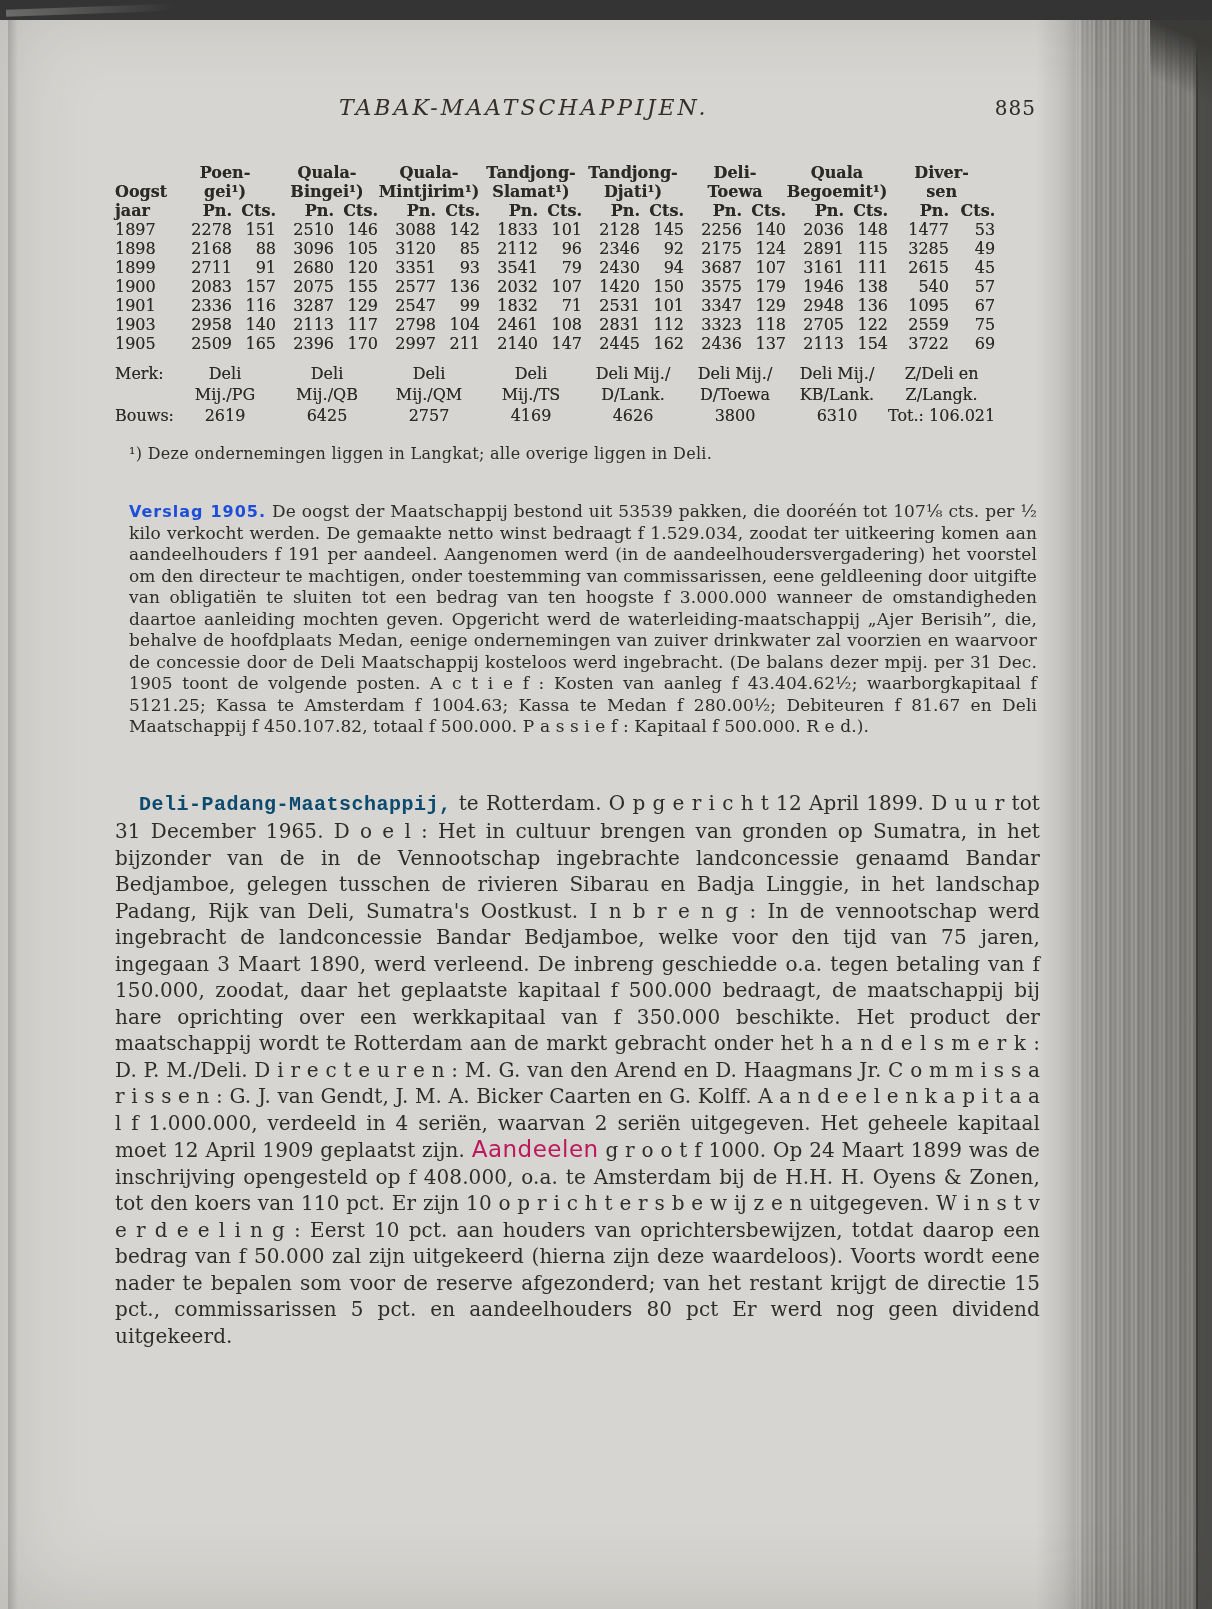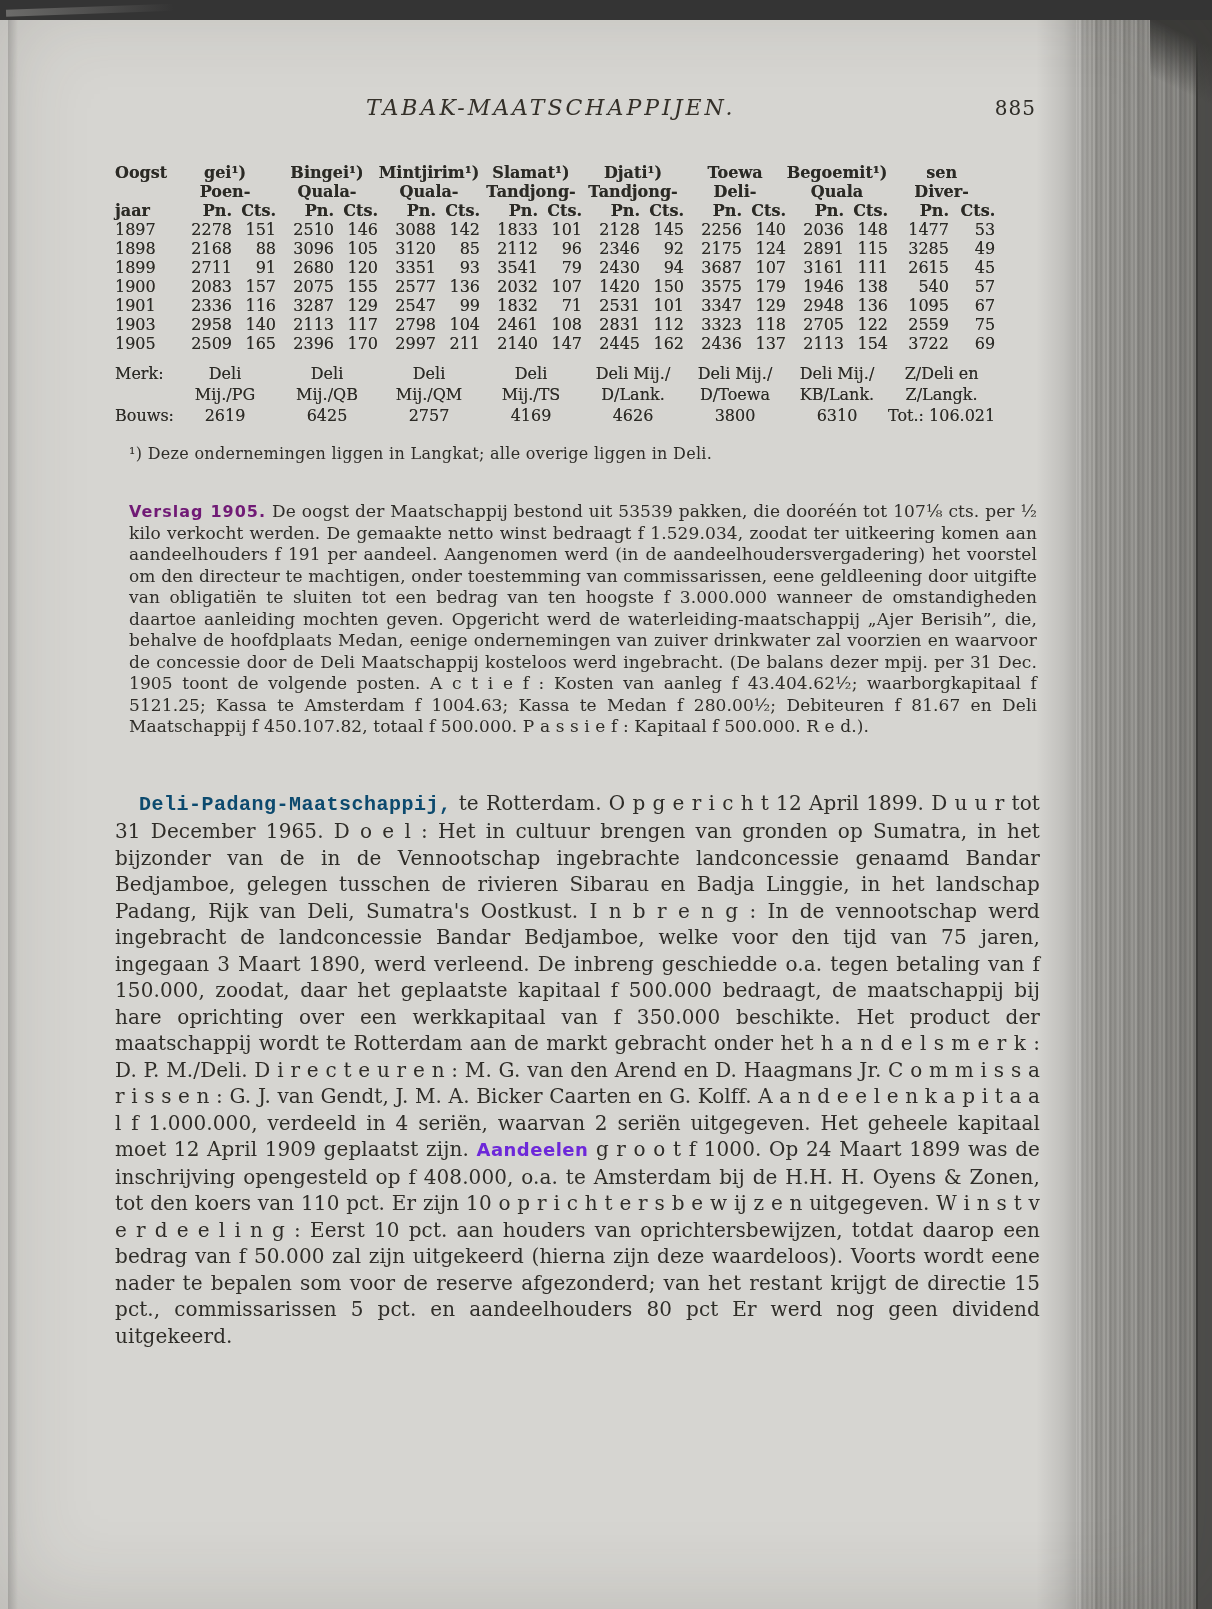--- a/index.html
+++ b/index.html
@@ -20,21 +20,21 @@
   .corner-dark{position:absolute;left:1150px;top:18px;width:62px;height:130px;
         background:linear-gradient(205deg,#3b3b39 18%,rgba(59,59,57,0) 55%);}
   .left-edge-shadow{position:absolute;left:8px;top:20px;width:10px;height:1589px;
         background:linear-gradient(90deg,rgba(0,0,0,.16),rgba(0,0,0,0));}
   .vignette{position:absolute;inset:0;pointer-events:none;
         box-shadow:inset 0 0 90px rgba(60,58,52,.18);}
 
   
   .content{position:absolute;left:115px;top:95px;width:925px;}
   .pagehead{position:relative;height:42px;}
-  .page-title{position:absolute;left:251px;top:0;font-style:italic;font-size:22px;
+  .page-title{position:absolute;left:224px;top:0;font-style:italic;font-size:22px;
         letter-spacing:3px;color:#343029;}
   .page-number{position:absolute;right:4px;top:1px;font-size:20px;letter-spacing:1px;}
 
   
   table.harvest{border-collapse:collapse;margin-top:26px;font-size:16px;line-height:19px;
         color:#2b2a25;text-shadow:0 0 .4px rgba(43,42,37,.55);}
   table.harvest th,table.harvest td{padding:0;font-weight:normal;white-space:nowrap;}
   table.harvest thead th{font-weight:bold;}
   th.grp{text-align:center;}
   th.lbl,td.lbl{text-align:left;width:48px;}
@@ -44,69 +44,69 @@
   tbody.annex td{text-align:center;line-height:21px;}
   tbody.annex tr.first td{padding-top:10px;}
   tbody.annex td.lbl{text-align:left;}
   tbody.annex td.tot{text-align:right;}
 
   .footnote{margin:18px 0 0 14px;font-size:16px;letter-spacing:.3px;}
 
   .verslag{margin:38px 0 0 14px;width:908px;font-size:17px;line-height:21.5px;
         text-align:justify;text-indent:0;letter-spacing:.1px;}
   .lead-bold{font-family:"DejaVu Sans", sans-serif;font-weight:bold;font-size:16px;
-        letter-spacing:1px;color:#701a75;}
+        letter-spacing:1px;color:#1d4ed8;}
 
   .company{margin:52px 0 0 0;width:925px;font-size:20px;line-height:26.5px;
         text-align:justify;text-indent:24px;letter-spacing:.1px;}
   .company-name{font-family:Liberation Mono, monospace;font-weight:bold;font-size:20px;
         letter-spacing:.5px;color:#0c4a6e;}
-  .inline-bold{font-family:"DejaVu Sans", sans-serif;font-weight:bold;font-size:18px;
-        letter-spacing:.5px;color:#6d28d9;}
+  .inline-bold{font-family:"DejaVu Sans", sans-serif;font-weight:normal;font-size:23px;
+        letter-spacing:.5px;color:#be185d;}
 </style>
 </head>
 <body>
 
 <div class="scan">
   <div class="left-edge-shadow"></div>
   <div class="page-curve"></div>
   <div class="fore-edge"></div>
   <div class="spine-shadow"></div>
   <div class="corner-dark"></div>
   <div class="top-edge"></div>
 
   <div class="content">
     <div class="pagehead">
       <span class="page-title">TABAK-MAATSCHAPPIJEN.</span>
       <span class="page-number">885</span>
     </div>
 
     <table class="harvest">
       <thead>
+          <tr>
+            <th class="lbl"></th>
+            <th class="grp" colspan="2">Poen-</th>
+            <th class="grp" colspan="2">Quala-</th>
+            <th class="grp" colspan="2">Quala-</th>
+            <th class="grp" colspan="2">Tandjong-</th>
+            <th class="grp" colspan="2">Tandjong-</th>
+            <th class="grp" colspan="2">Deli-</th>
+            <th class="grp" colspan="2">Quala</th>
+            <th class="grp" colspan="2">Diver-</th>
+          </tr>
           <tr>
             <th class="lbl">Oogst</th>
             <th class="grp" colspan="2">gei¹)</th>
             <th class="grp" colspan="2">Bingei¹)</th>
             <th class="grp" colspan="2">Mintjirim¹)</th>
             <th class="grp" colspan="2">Slamat¹)</th>
             <th class="grp" colspan="2">Djati¹)</th>
             <th class="grp" colspan="2">Toewa</th>
             <th class="grp" colspan="2">Begoemit¹)</th>
             <th class="grp" colspan="2">sen</th>
-          </tr>
-          <tr>
-            <th class="lbl"></th>
-            <th class="grp" colspan="2">Poen-</th>
-            <th class="grp" colspan="2">Quala-</th>
-            <th class="grp" colspan="2">Quala-</th>
-            <th class="grp" colspan="2">Tandjong-</th>
-            <th class="grp" colspan="2">Tandjong-</th>
-            <th class="grp" colspan="2">Deli-</th>
-            <th class="grp" colspan="2">Quala</th>
-            <th class="grp" colspan="2">Diver-</th>
           </tr>
           <tr>
             <th class="lbl">jaar</th>
             <th class="pn">Pn.</th>
             <th class="cts">Cts.</th>
             <th class="pn">Pn.</th>
             <th class="cts">Cts.</th>
             <th class="pn">Pn.</th>
             <th class="cts">Cts.</th>
             <th class="pn">Pn.</th>

